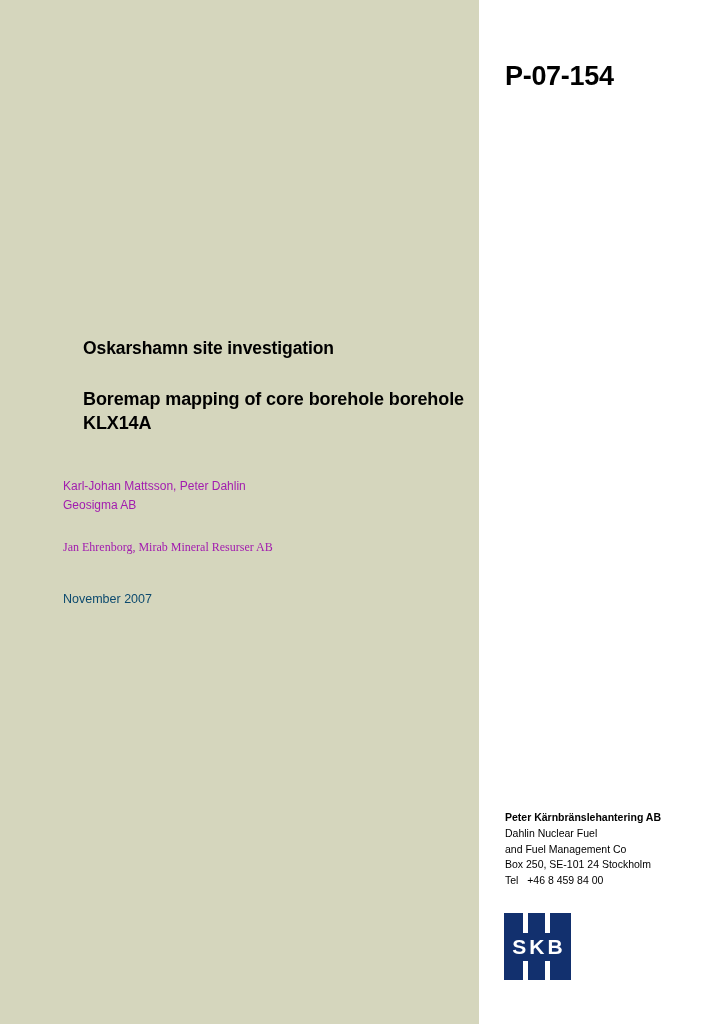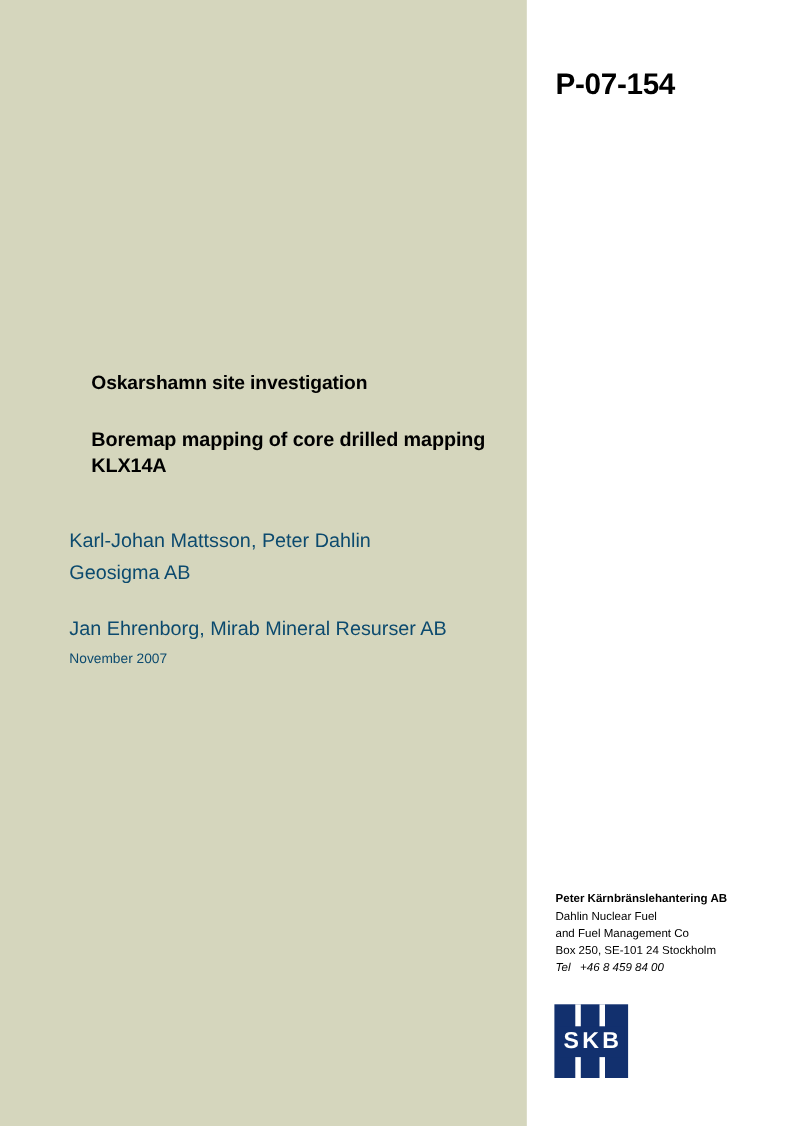--- a/index.html
+++ b/index.html
@@ -73,27 +73,28 @@
     line-height: 1.33;
   }
   
   .authors-block {
     position: absolute;
     left: 63px;
     top: 477px;
     width: 400px;
   }
   .author-line {
-    font-size: 18px;
-    color: #0c4a6e;
+    font-size: 12px;
+    color: #a21caf;
     line-height: 1.62;
     margin: 0;
   }
   .affil-secondary {
     margin-top: 22px;
+    font-family: Liberation Serif, serif;
   }
   .date-line {
     position: absolute;
     left: 63px;
     top: 592px;
     font-size: 12.5px;
     color: #0c4a6e;
   }
   
   .publisher-block {
@@ -114,21 +115,20 @@
     color: #000000;
     line-height: 1.5;
     margin: 0;
   }
   .publisher-tel {
     font-size: 10.5px;
     color: #000000;
     line-height: 1.5;
     margin: 0;
     white-space: pre;
-    font-style: italic;
   }
   
   .skb-logo {
     position: absolute;
     left: 504px;
     top: 913px;
     width: 67px;
     height: 67px;
     background: #12306e;
   }
@@ -167,21 +167,21 @@
 
 <div class="page">
 
   <div class="left-panel"></div>
   <div class="right-panel"></div>
 
   <div class="report-number">P-07-154</div>
 
   <div class="title-block">
     <div class="site-line">Oskarshamn site investigation</div>
-    <div class="main-title">Boremap mapping of core drilled mapping KLX14A</div>
+    <div class="main-title">Boremap mapping of core borehole borehole KLX14A</div>
   </div>
 
   <div class="authors-block">
     <p class="author-line">Karl-Johan Mattsson, Peter Dahlin</p>
     <p class="author-line">Geosigma AB</p>
     <p class="author-line affil-secondary">Jan Ehrenborg, Mirab Mineral Resurser AB</p>
   </div>
 
   <div class="date-line">November 2007</div>
 

